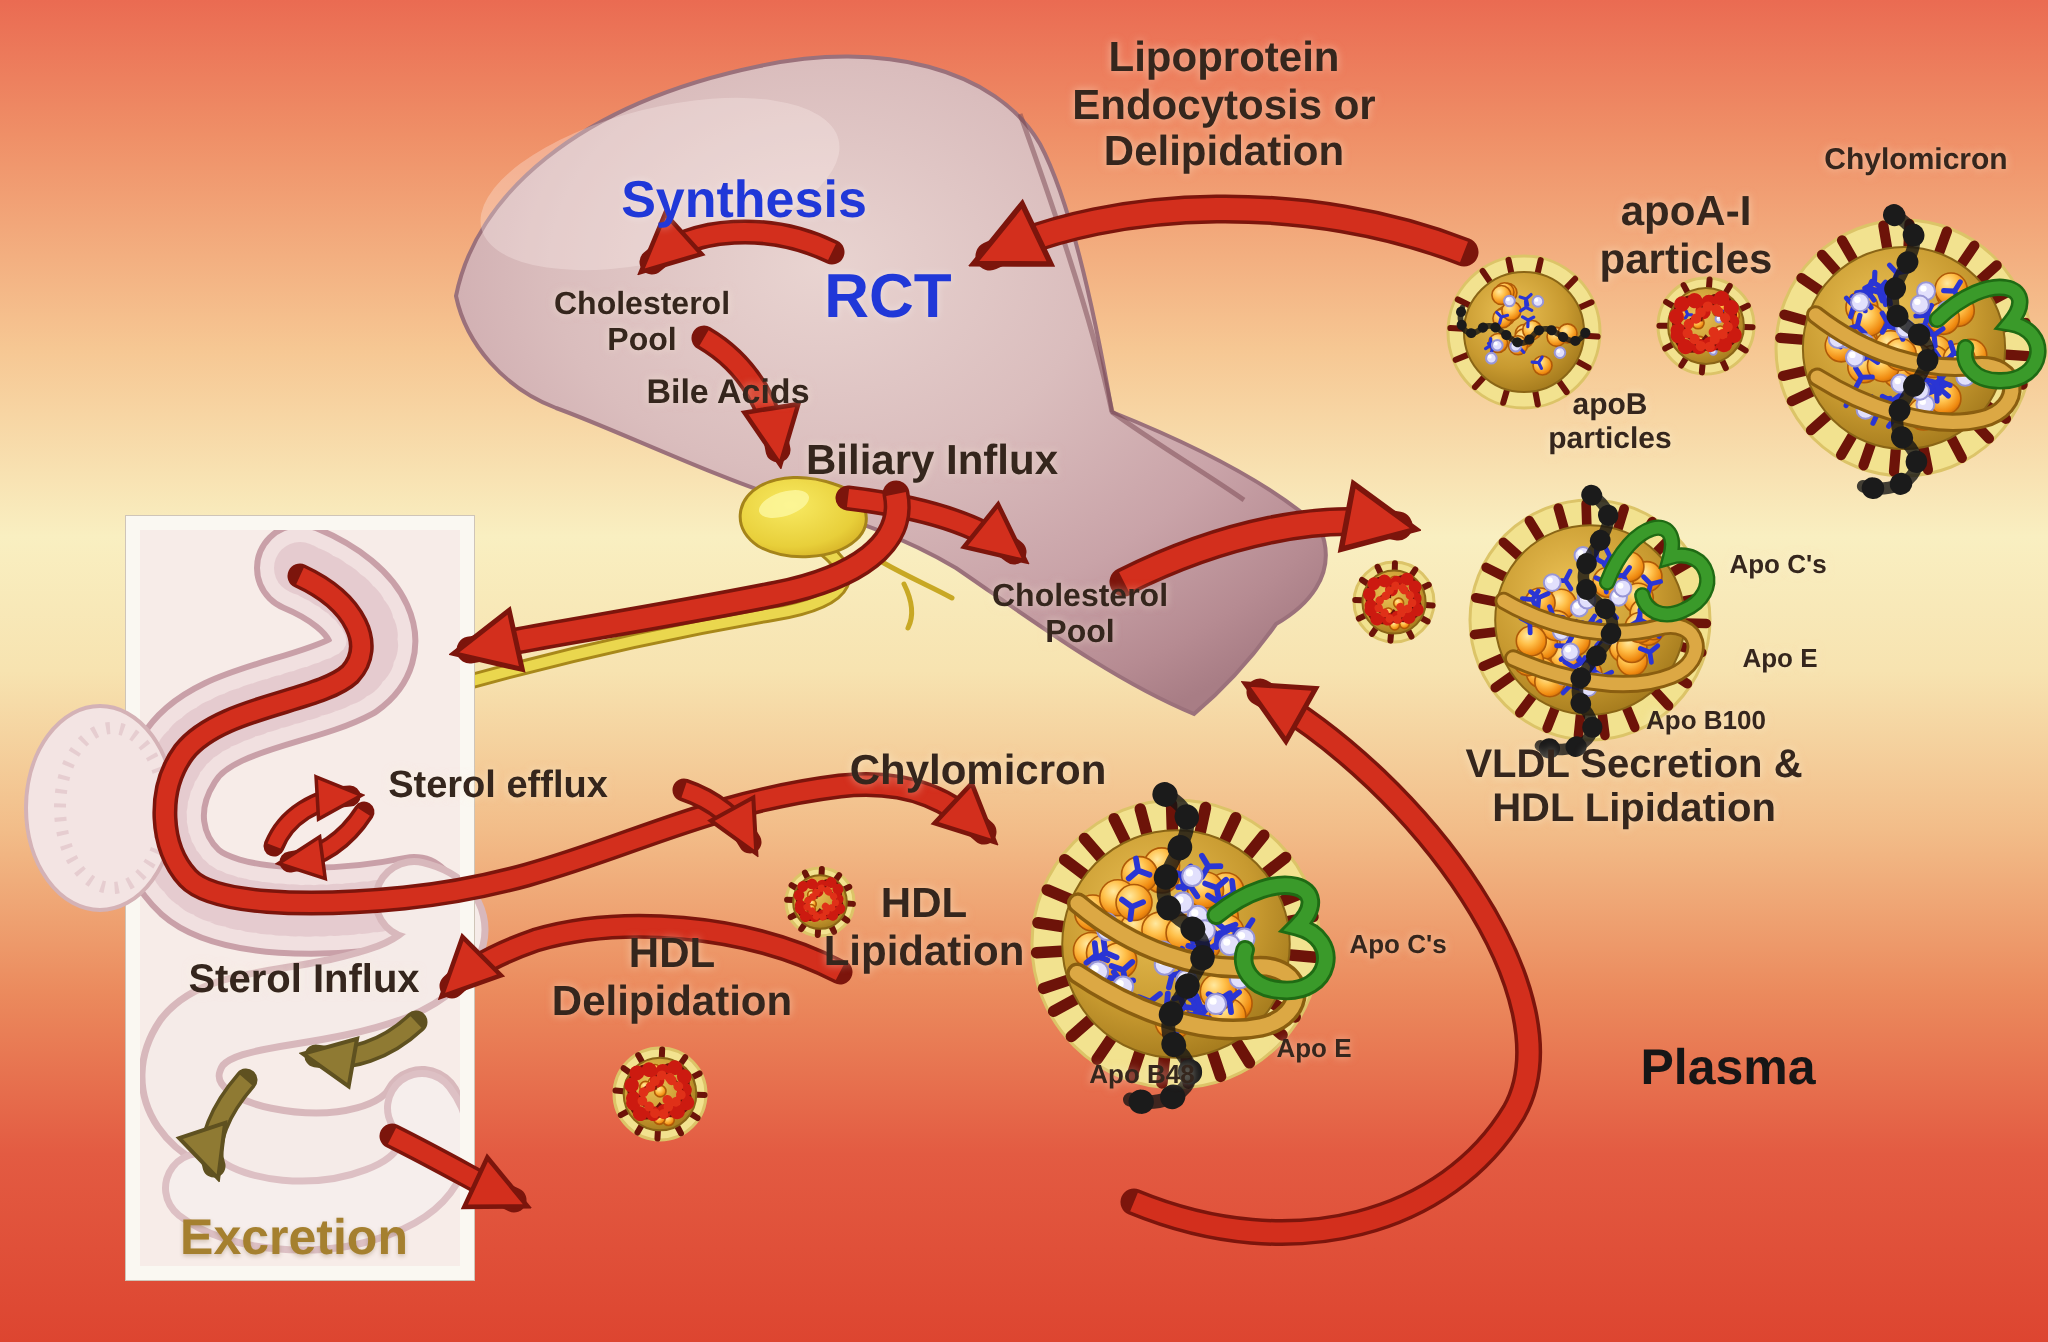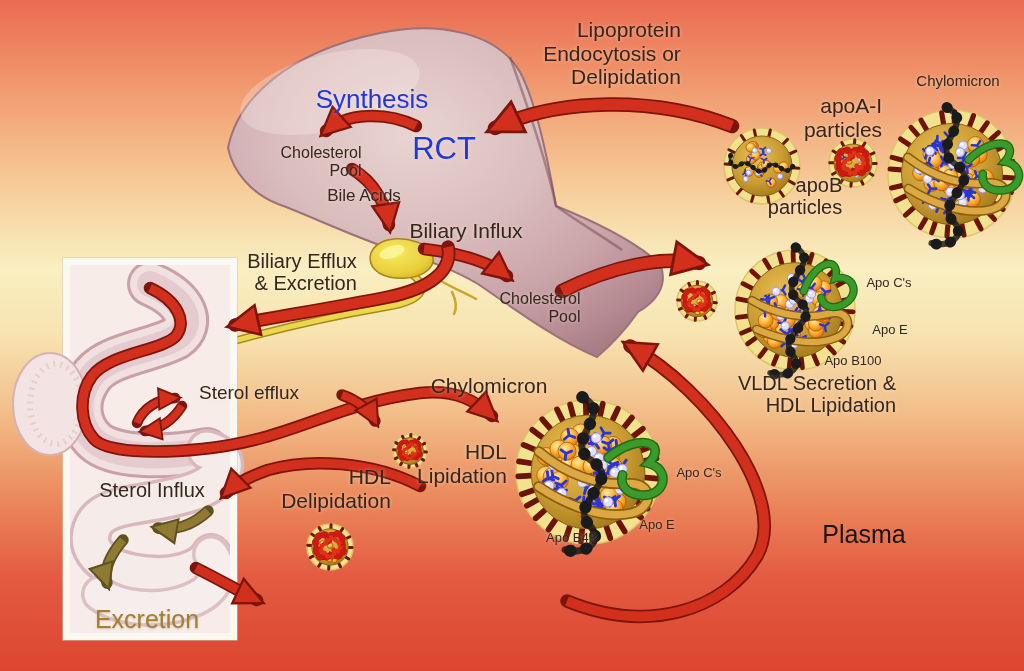--- a/index.html
+++ b/index.html
@@ -6,21 +6,21 @@
   .stage{
     position:relative;width:1024px;height:671px;overflow:hidden;
     font-family:"Liberation Sans",sans-serif;
     background:linear-gradient(180deg,
       #ea6b52 0%, #ef8f67 10%, #f6c793 26%, #f9efc1 40%,
       #f7e3b0 50%, #f2bc88 62%, #eb8a5d 74%, #e35b42 86%, #dd4530 100%);
   }
   svg.art{position:absolute;left:0;top:0;}
   .lbl{
     position:absolute;transform:translate(-50%,-50%);
-    font-weight:normal;text-align:right;white-space:pre-line;line-height:1.12;
+    font-weight:bold;text-align:center;white-space:pre-line;line-height:1.12;
     color:var(--label_dark);text-shadow:0 0 4px rgba(255,250,225,.5);
   }
   .c-blue{color:var(--label_blue);text-shadow:0 0 4px rgba(255,255,255,.4);}
   .c-navy{color:var(--label_navy);}
   .c-gold{color:var(--label_gold);text-shadow:0 1px 2px rgba(90,60,10,.25);}
   .c-black{color:var(--label_black);text-shadow:none;}
   .c-purple{color:var(--label_purple);}
 </style>
 </head>
 <body>
@@ -731,37 +731,35 @@
 
   <div class="lbl" style="left:612px;top:53px;font-size:21px">Lipoprotein
 Endocytosis or
 Delipidation</div>
   <div class="lbl c-blue" style="left:372px;top:100px;font-size:26px">Synthesis</div>
   <div class="lbl c-blue" style="left:444px;top:149px;font-size:31px">RCT</div>
   <div class="lbl" style="left:321px;top:162px;font-size:16px">Cholesterol
 Pool</div>
   <div class="lbl" style="left:364px;top:196px;font-size:17px">Bile Acids</div>
   <div class="lbl" style="left:466px;top:231px;font-size:21px">Biliary Influx</div>
-  <div class="lbl" style="left:302px;top:272px;font-size:20px">Biliary Efflux
-&amp; Excretion</div>
   <div class="lbl" style="left:540px;top:308px;font-size:16px">Cholesterol
 Pool</div>
   <div class="lbl" style="left:249px;top:393px;font-size:19px">Sterol efflux</div>
   <div class="lbl" style="left:489px;top:386px;font-size:21px">Chylomicron</div>
   <div class="lbl" style="left:462px;top:464px;font-size:21px">HDL
 Lipidation</div>
   <div class="lbl" style="left:336px;top:489px;font-size:21px">HDL
 Delipidation</div>
   <div class="lbl" style="left:152px;top:490px;font-size:20px">Sterol Influx</div>
   <div class="lbl c-gold" style="left:147px;top:619px;font-size:25px">Excretion</div>
   <div class="lbl c-black" style="left:864px;top:534px;font-size:25px">Plasma</div>
   <div class="lbl" style="left:958px;top:81px;font-size:15px">Chylomicron</div>
   <div class="lbl" style="left:843px;top:118px;font-size:21px">apoA-I
 particles</div>
-  <div class="lbl" style="left:805px;top:196px;font-size:20px">apoB
+  <div class="lbl" style="left:805px;top:212px;font-size:15px">apoB
 particles</div>
   <div class="lbl" style="left:889px;top:283px;font-size:13px">Apo C's</div>
   <div class="lbl" style="left:890px;top:330px;font-size:13px">Apo E</div>
   <div class="lbl" style="left:853px;top:361px;font-size:13px">Apo B100</div>
   <div class="lbl" style="left:817px;top:394px;font-size:20px">VLDL Secretion &amp;
 HDL Lipidation</div>
   <div class="lbl" style="left:699px;top:473px;font-size:13px">Apo C's</div>
   <div class="lbl" style="left:657px;top:525px;font-size:13px">Apo E</div>
   <div class="lbl" style="left:571px;top:538px;font-size:13px">Apo B48</div>
 </div>

